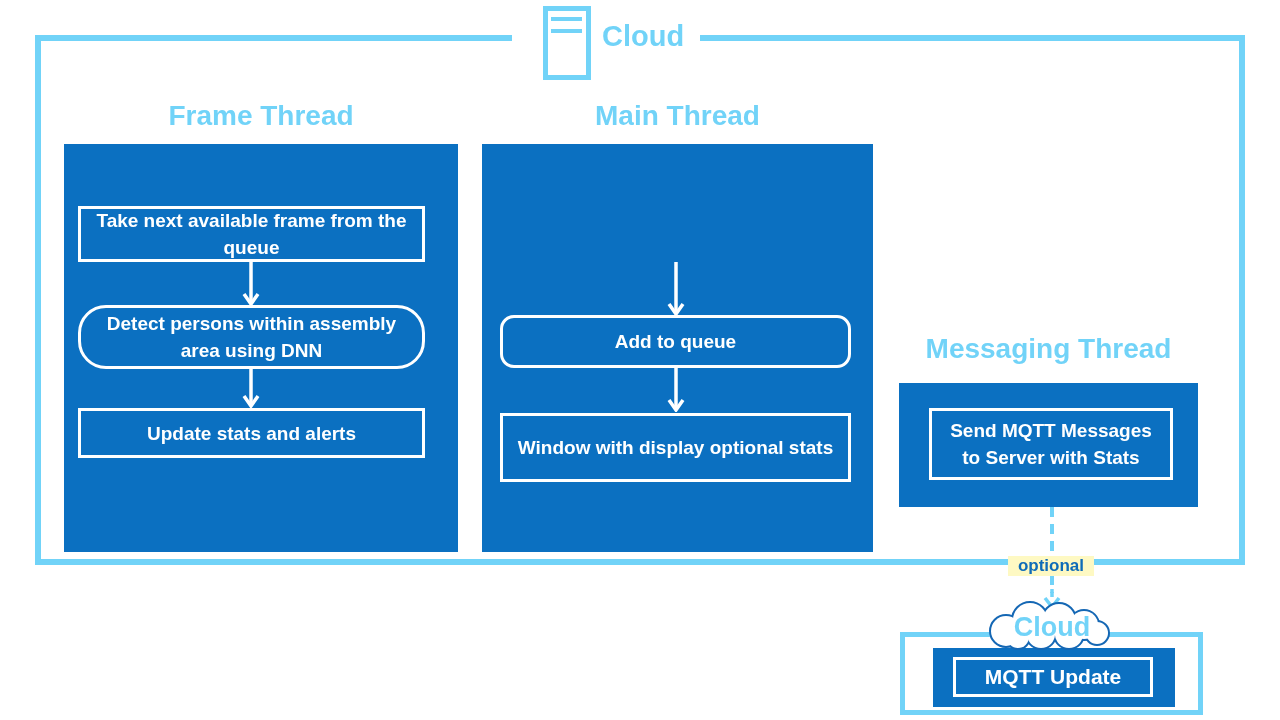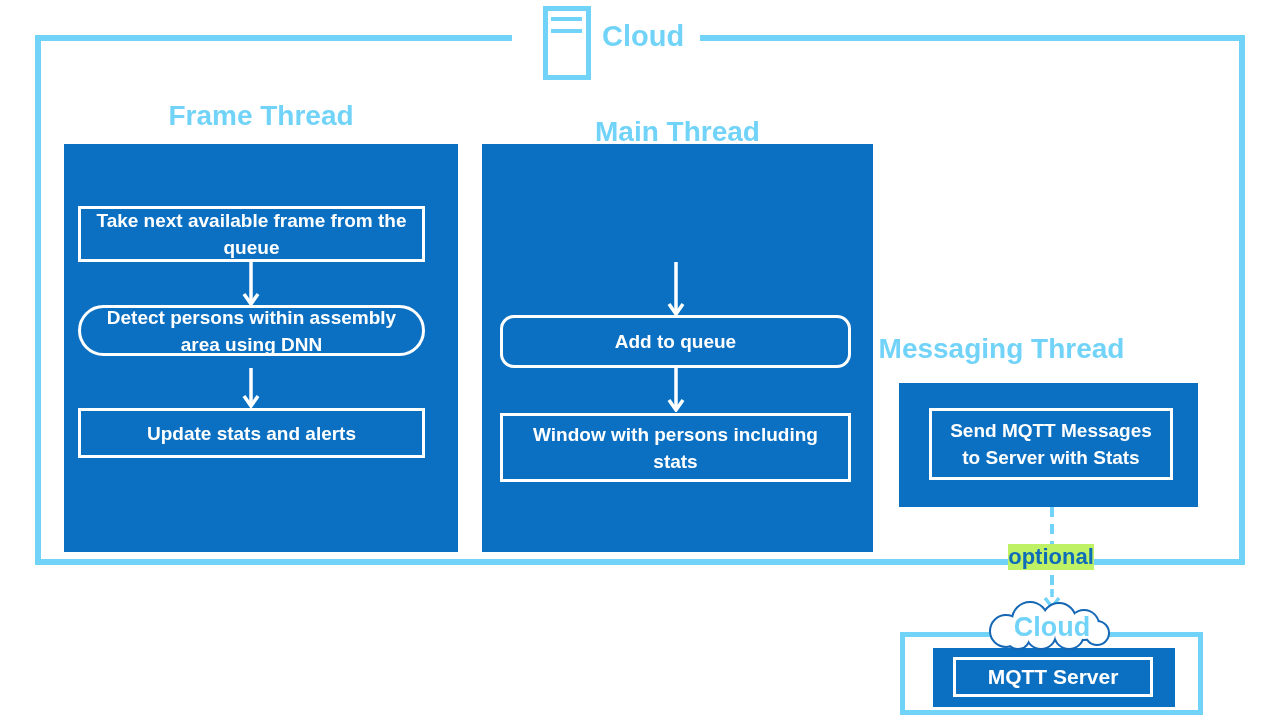--- a/index.html
+++ b/index.html
@@ -52,22 +52,22 @@
 
   
   .thread-title {
     position: absolute;
     font-size: 28px;
     font-weight: bold;
     color: #71d3f8;
     text-align: center;
   }
   #frame-thread-title     { left: 64px;  top: 100px; width: 394px; }
-  #main-thread-title      { left: 482px; top: 116px; width: 391px; }
-  #messaging-thread-title { left: 852px; top: 333px; width: 299px; }
+  #main-thread-title      { left: 482px; top: 100px; width: 391px; }
+  #messaging-thread-title { left: 899px; top: 333px; width: 299px; }
 
   
   .thread-panel {
     position: absolute;
     background: #0b70c1;
   }
   #frame-thread-panel     { left: 64px;  top: 144px; width: 394px; height: 408px; }
   #main-thread-panel      { left: 482px; top: 144px; width: 391px; height: 408px; }
   #messaging-thread-panel { left: 899px; top: 383px; width: 299px; height: 124px; padding-left: 44px; }
 
@@ -80,47 +80,47 @@
     font-weight: bold;
     text-align: center;
     line-height: 27px;
     display: flex;
     align-items: center;
     justify-content: center;
     padding: 2px 10px;
   }
   
   #frame-step-1 { left: 14px; top: 62px;  width: 347px; height: 56px; }
-  #frame-step-2 { left: 14px; top: 161px; width: 347px; height: 51px; border-radius: 28px; }
+  #frame-step-2 { left: 14px; top: 161px; width: 347px; height: 64px; border-radius: 28px; }
   #frame-step-3 { left: 14px; top: 264px; width: 347px; height: 50px; }
   
   #main-step-1 { left: 18px; top: 62px;  width: 351px; height: 56px; }
   #main-step-2 { left: 18px; top: 171px; width: 351px; height: 53px; border-radius: 14px; }
   #main-step-3 { left: 18px; top: 269px; width: 351px; height: 69px; }
   
   #messaging-step-1 { left: 30px; top: 25px; width: 244px; height: 72px; }
 
   
   .flow-arrow { position: absolute; }
   #frame-arrow-1 { left: 241px; top: 262px; }
   #frame-arrow-2 { left: 241px; top: 368px; }
   #main-arrow-1  { left: 666px; top: 262px; }
   #main-arrow-2  { left: 666px; top: 366px; }
 
   
   #optional-connector-line { position: absolute; left: 1046px; top: 507px; }
   #optional-label {
     position: absolute;
-    left: 1008px; top: 544px;
+    left: 1008px; top: 556px;
     width: 86px;
     text-align: center;
-    font-size: 22px;
+    font-size: 17px;
     font-weight: bold;
     color: #0f6cb8;
-    background: #bef264;
+    background: #fef9c3;
   }
   #optional-arrowhead { position: absolute; left: 1042px; top: 589px; }
 
   
   #cloud-boundary {
     position: absolute;
     left: 900px; top: 632px;
     width: 303px; height: 83px;
     border: 5px solid #71d3f8;
     background: #ffffff;
@@ -169,21 +169,21 @@
   <div class="thread-title" id="messaging-thread-title">Messaging Thread</div>
 
   <div class="thread-panel" id="frame-thread-panel">
     <div class="step-box" id="frame-step-1">Take next available frame from the queue</div>
     <div class="step-box" id="frame-step-2">Detect persons within assembly area using DNN</div>
     <div class="step-box" id="frame-step-3">Update stats and alerts</div>
   </div>
 
   <div class="thread-panel" id="main-thread-panel">
     <div class="step-box" id="main-step-2">Add to queue</div>
-    <div class="step-box" id="main-step-3">Window with persons including stats</div>
+    <div class="step-box" id="main-step-3">Window with display optional stats</div>
   </div>
 
   <div class="thread-panel" id="messaging-thread-panel">
     <div class="step-box" id="messaging-step-1">Send MQTT Messages to Server with Stats</div>
   </div>
 
   <svg class="flow-arrow" id="frame-arrow-1" width="20" height="44" viewBox="0 0 20 44">
     <line x1="10" y1="0" x2="10" y2="40" stroke="#ffffff" stroke-width="3.5"></line>
     <polyline points="3,32 10,42 17,32" fill="none" stroke="#ffffff" stroke-width="3.5"></polyline>
   </svg>
@@ -204,21 +204,21 @@
     <line x1="6" y1="0" x2="6" y2="86" stroke="#71d3f8" stroke-width="4" stroke-dasharray="10 7"></line>
   </svg>
   <div id="optional-label">optional</div>
   <svg id="optional-arrowhead" width="20" height="20" viewBox="0 0 20 20">
     <line x1="10" y1="0" x2="10" y2="8" stroke="#71d3f8" stroke-width="3.5"></line>
     <polyline points="3,9 10,18 17,9" fill="none" stroke="#71d3f8" stroke-width="3.5"></polyline>
   </svg>
 
   <div id="cloud-boundary"></div>
   <div id="mqtt-server-panel"></div>
-  <div id="mqtt-server-box">MQTT Server</div>
+  <div id="mqtt-server-box">MQTT Update</div>
 
   <svg id="cloud-icon" width="145" height="54" viewBox="0 0 145 54">
     <g stroke="#1467b4" stroke-width="4" fill="#ffffff">
       <circle cx="26" cy="31" r="15"></circle>
       <circle cx="50" cy="20" r="17"></circle>
       <circle cx="79" cy="20" r="16"></circle>
       <circle cx="104" cy="25" r="14"></circle>
       <circle cx="117" cy="33" r="11"></circle>
       <circle cx="89" cy="34" r="14"></circle>
       <circle cx="61" cy="34" r="14"></circle>

